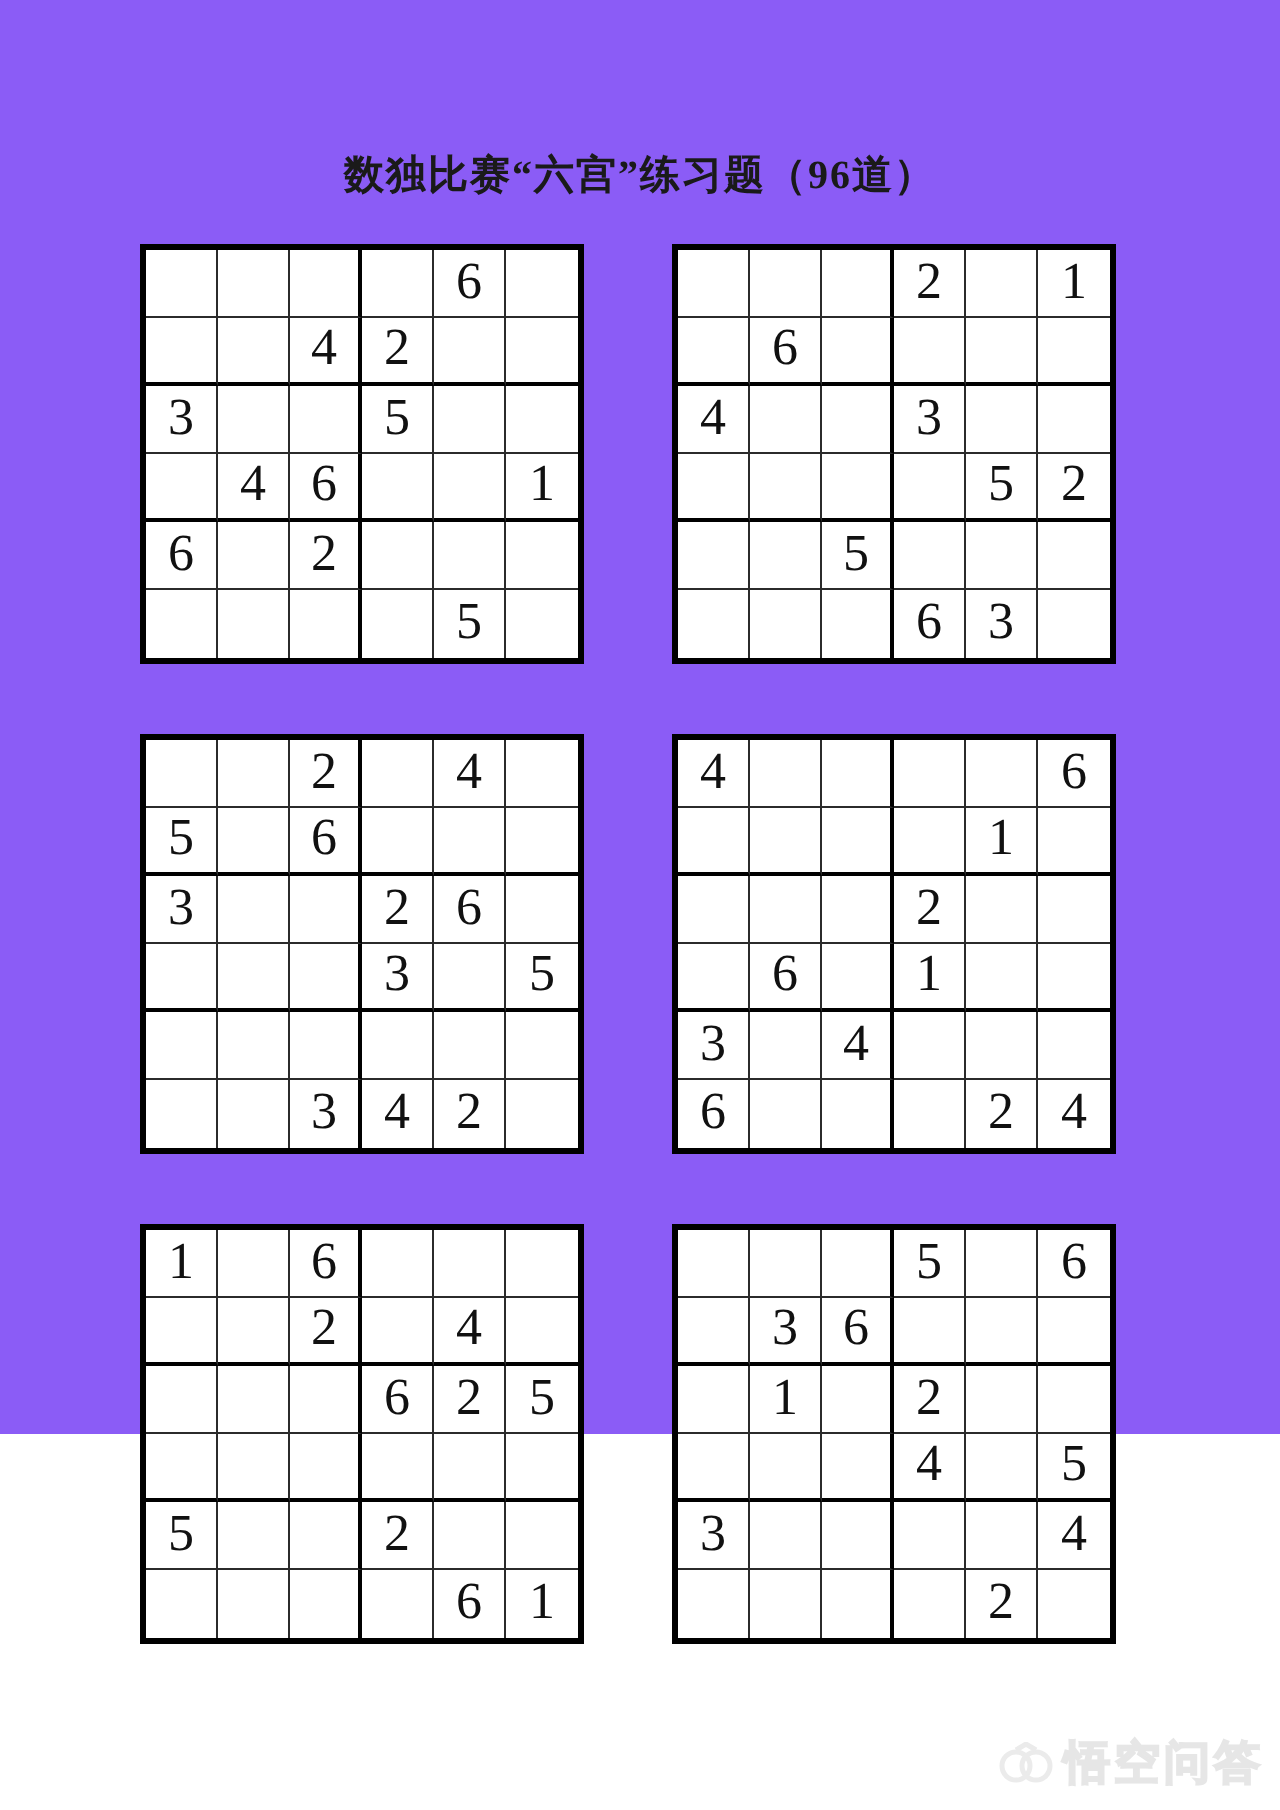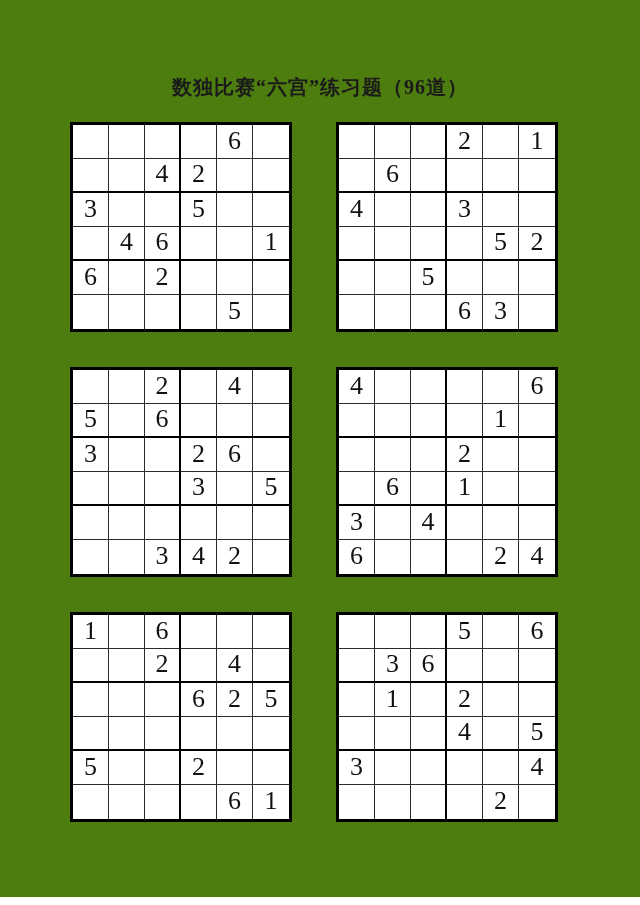--- a/index.html
+++ b/index.html
@@ -7,22 +7,22 @@
     padding: 0;
     width: 640px;
     height: 905px;
     background: #ffffff;
     overflow: hidden;
     font-family: "Liberation Serif", "DejaVu Serif", serif;
   }
   .page {
     position: relative;
     width: 640px;
-    height: 897px;
-    background: #4d7c0f;
+    height: 717px;
+    background: #8b5cf6;
   }
   .title {
     position: absolute;
     top: 74px;
     left: 0;
     width: 100%;
     margin: 0;
     text-align: center;
     font-size: 20px;
     font-weight: 600;
@@ -326,14 +326,24 @@
         <div class="cell last-r"></div>
         <div class="cell last-r"></div>
         <div class="cell box-r last-r"></div>
         <div class="cell last-r"></div>
         <div class="cell last-r">2</div>
         <div class="cell last-c last-r"></div>
       </div>
     </div>
 
 
+  <div class="watermark">
+    <span class="wm-logo">
+      <svg width="30" height="22" viewBox="0 0 30 22">
+        <circle cx="10" cy="12" r="7" fill="none" stroke="#ebebeb" stroke-width="2.5"></circle>
+        <circle cx="20" cy="12" r="7" fill="none" stroke="#ebebeb" stroke-width="2.5"></circle>
+        <path d="M10 4 L15 1 L20 4" fill="none" stroke="#ebebeb" stroke-width="2.5"></path>
+      </svg>
+    </span>
+    <span class="wm-text">悟空问答</span>
+  </div>
 
 </div>
 
 </body></html>

